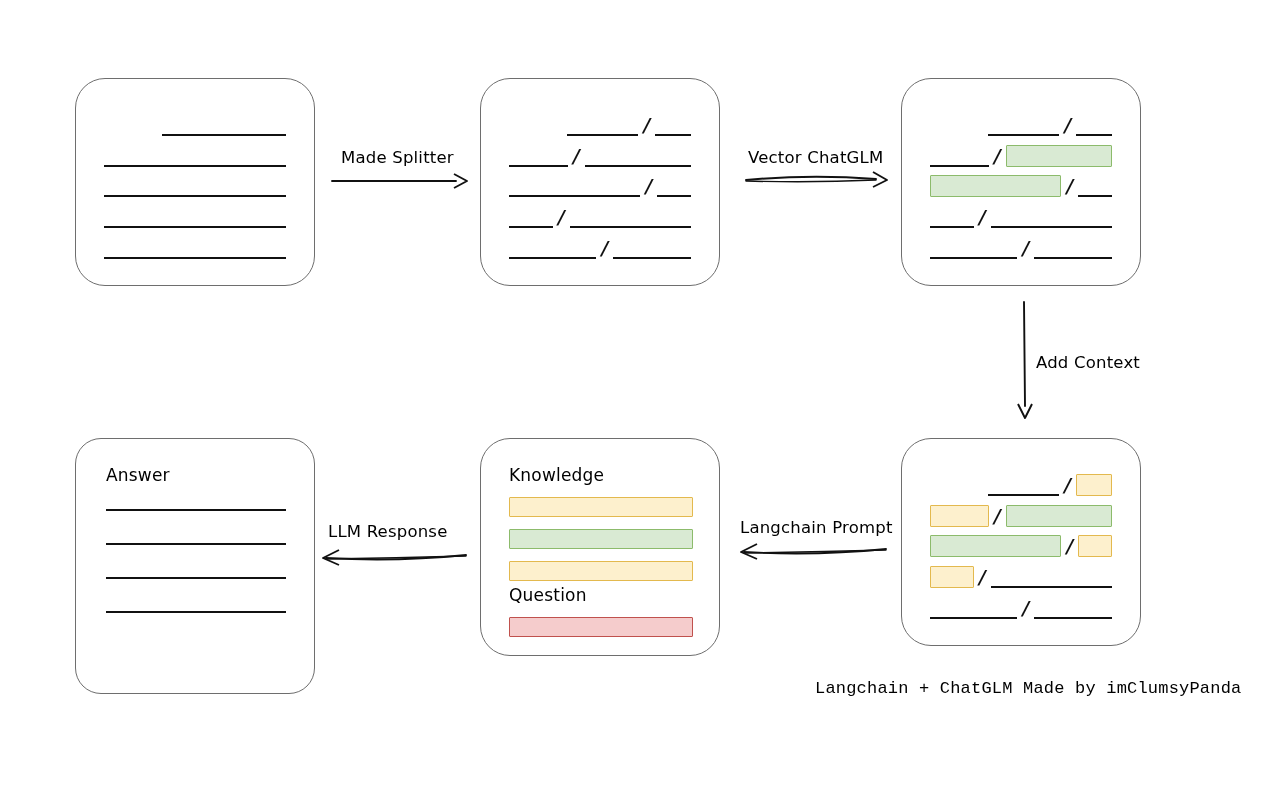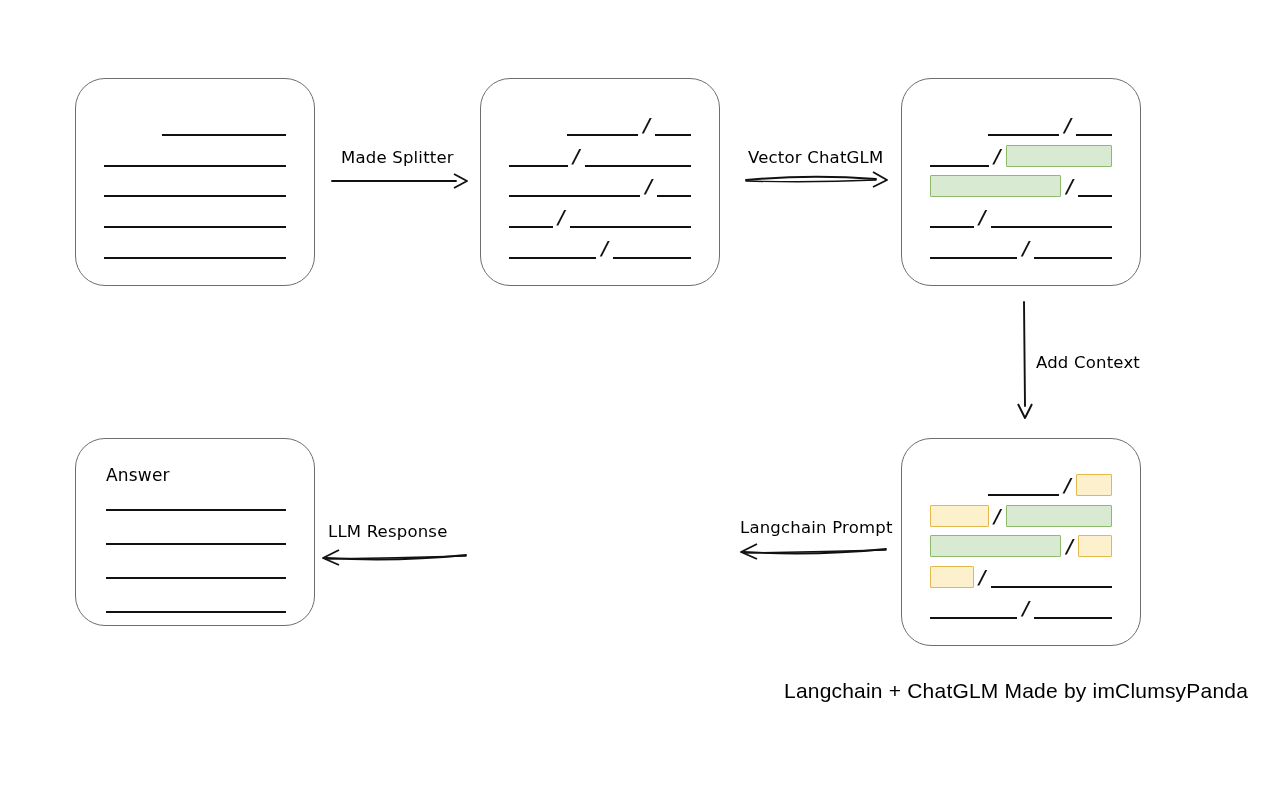--- a/index.html
+++ b/index.html
@@ -88,25 +88,26 @@
   .edge-label{
     position:absolute;
     font-family:"DejaVu Sans", sans-serif;
     font-size:16.5px;
     color:#000;
     white-space:nowrap;
     letter-spacing:.2px;
   }
   .caption{
     position:absolute;
-    font-family:Liberation Sans, sans-serif;
-    font-size:21px;
+    font-family:Liberation Mono, monospace;
+    font-size:17px;
     color:#000;
     white-space:nowrap;
     letter-spacing:.2px;
+    margin-left:31px;
   }
   svg{overflow:visible;}
 </style>
 </head>
 <body>
 
 <div class="canvas">
 
   <div class="doc-box" style="left:75px;top:78px;width:240px;height:208px;">
     <div class="rows" id="rows-source">
@@ -249,31 +250,43 @@
 
   <div class="edge-label" style="left:740px;top:518px;">Langchain Prompt</div>
   <div class="edge" style="left:736px;top:540px;">
     <svg width="152" height="22" viewBox="0 0 152 22">
       <path d="M150,9 Q80,16 8,12" stroke="#111" stroke-width="1.9" fill="none" stroke-linecap="round"></path>
       <path d="M150,10 Q80,12 8,13" stroke="#111" stroke-width="1.3" fill="none" stroke-linecap="round"></path>
       <path d="M21,4 L5,12 L21,19" stroke="#111" stroke-width="1.9" fill="none" stroke-linejoin="round"></path>
     </svg>
   </div>
 
+  <div class="doc-box" style="left:480px;top:438px;width:240px;height:218px;">
+    <div class="box-label" style="left:28px;top:26px;">Knowledge</div>
+    <div id="knowledge-bars">
+        <div class="bar yellow" style="left: 28px; top: 58px; width: 184px;"></div>
+        <div class="bar green" style="left: 28px; top: 90px; width: 184px;"></div>
+        <div class="bar yellow" style="left: 28px; top: 122px; width: 184px;"></div>
+      </div>
+    <div class="box-label" style="left:28px;top:146px;">Question</div>
+    <div id="question-bars">
+        <div class="bar red" style="left: 28px; top: 178px; width: 184px;"></div>
+      </div>
+  </div>
 
   <div class="edge-label" style="left:328px;top:522px;">LLM Response</div>
   <div class="edge" style="left:318px;top:546px;">
     <svg width="150" height="22" viewBox="0 0 150 22">
       <path d="M148,9 Q78,16 8,12" stroke="#111" stroke-width="1.9" fill="none" stroke-linecap="round"></path>
       <path d="M148,10 Q78,12 8,13" stroke="#111" stroke-width="1.3" fill="none" stroke-linecap="round"></path>
       <path d="M21,4 L5,12 L21,19" stroke="#111" stroke-width="1.9" fill="none" stroke-linejoin="round"></path>
     </svg>
   </div>
 
-  <div class="doc-box" style="left:75px;top:438px;width:240px;height:188px;">
+  <div class="doc-box" style="left:75px;top:438px;width:240px;height:256px;border-radius:26px;">
     <div class="box-label" style="left:30px;top:26px;">Answer</div>
     <div id="answer-lines">
         <div class="plain-line" style="left: 30px; top: 70px; width: 180px;"></div>
         <div class="plain-line" style="left: 30px; top: 104px; width: 180px;"></div>
         <div class="plain-line" style="left: 30px; top: 138px; width: 180px;"></div>
         <div class="plain-line" style="left: 30px; top: 172px; width: 180px;"></div>
       </div>
   </div>
 
   <div class="caption" style="left:784px;top:679px;">Langchain + ChatGLM Made by imClumsyPanda</div>

